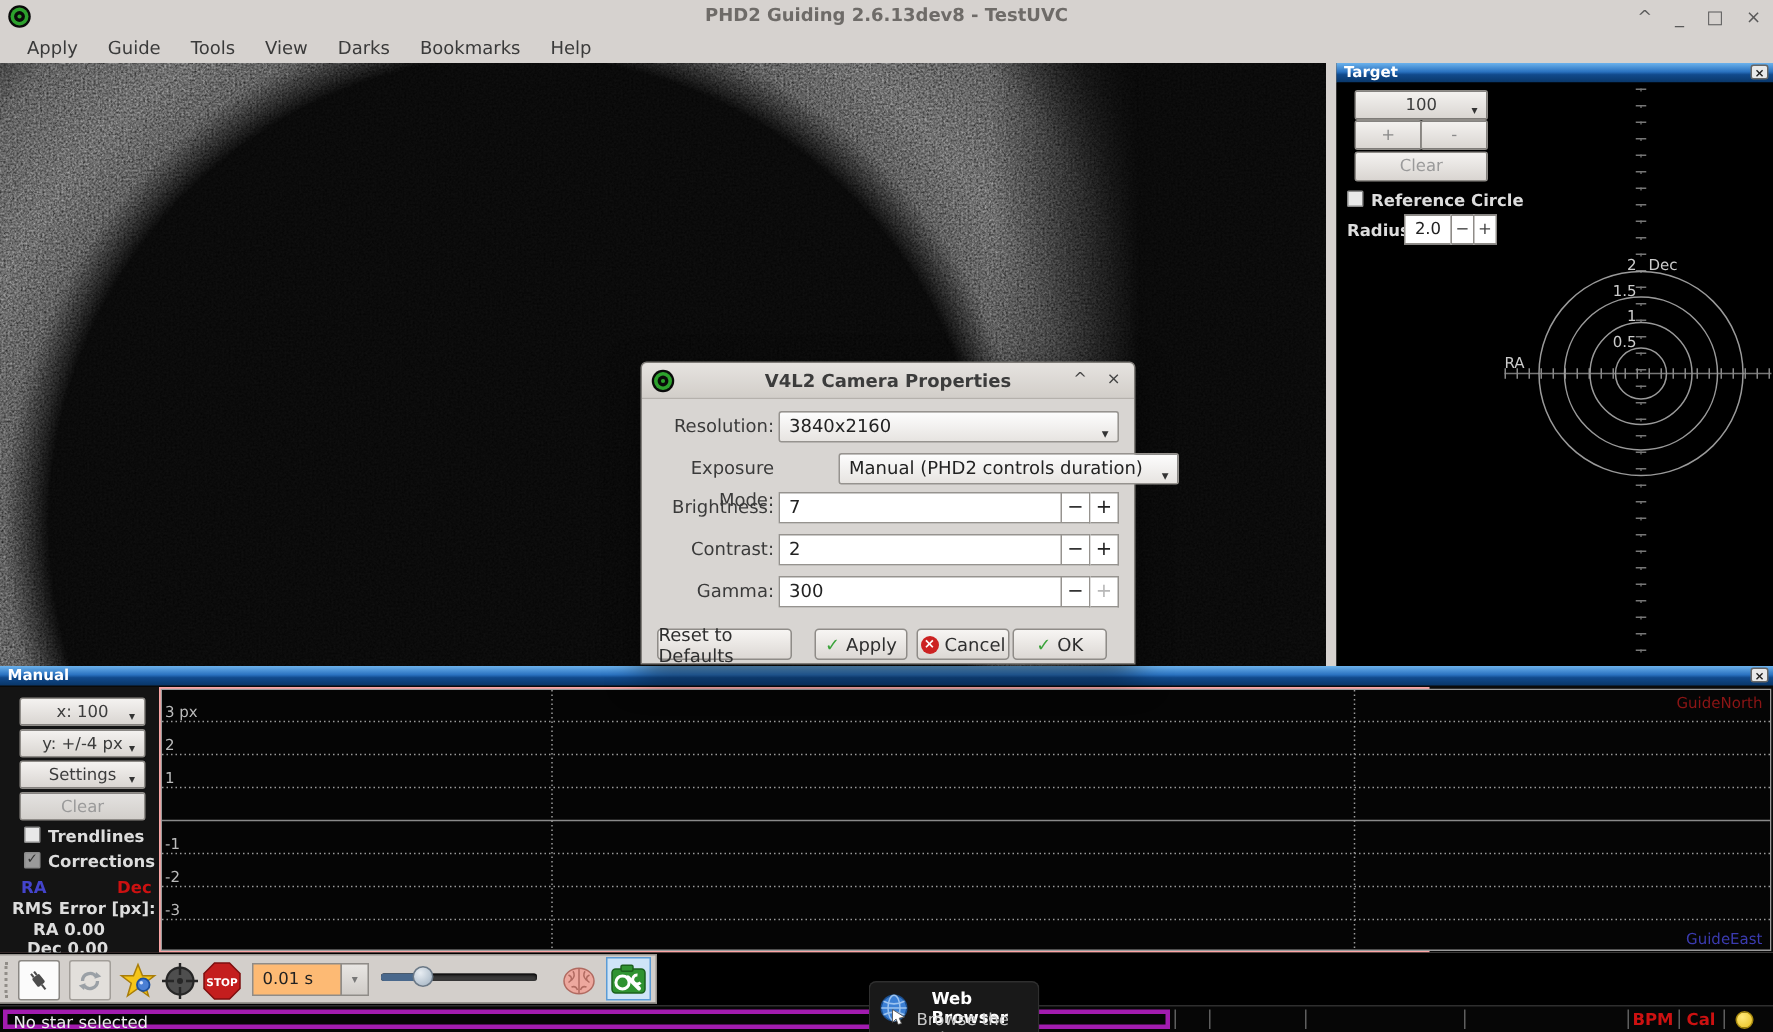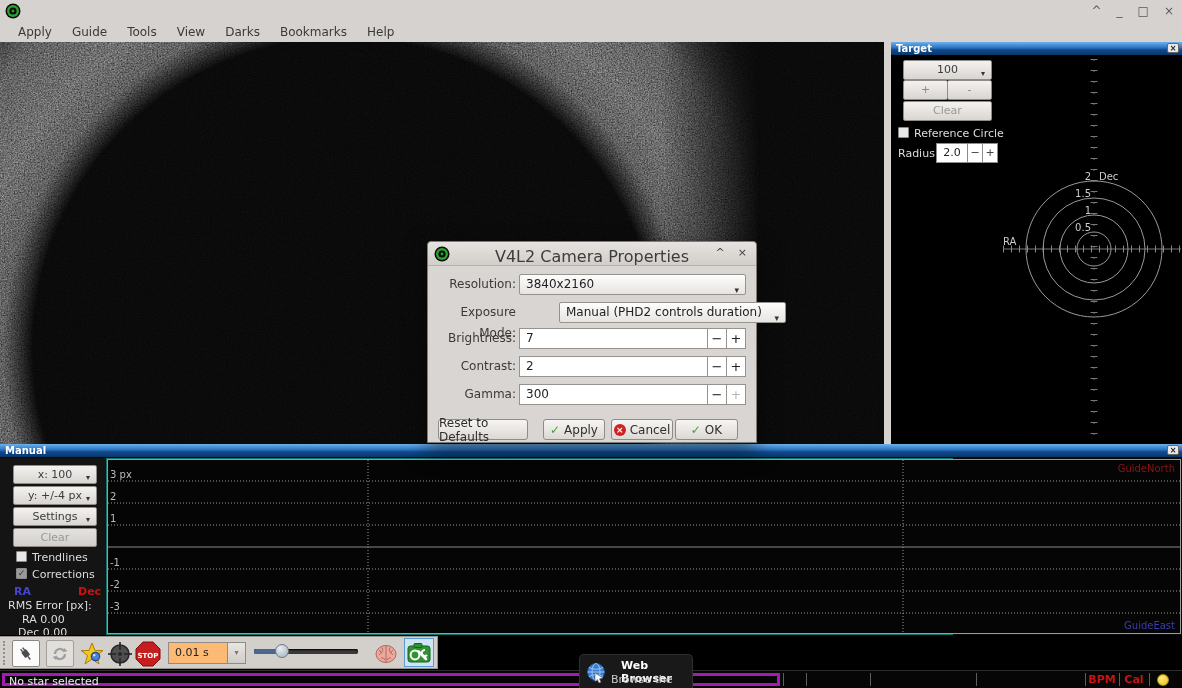--- a/index.html
+++ b/index.html
@@ -28,29 +28,29 @@
      border:1px solid #666;border-radius:2px;font-size:8px;line-height:9px;text-align:center;
      color:#222;font-weight:bold;box-sizing:border-box;}
   
   .target-panel{position:absolute;left:891px;top:42px;width:291px;height:402px;background:#000;}
   .target-body{position:absolute;left:0;top:13px;width:291px;height:389px;background:#000;}
   .t-btn{position:absolute;background:linear-gradient(#f4f2f0,#d9d5d1);border:1px solid #8f8c88;
      font-size:11px;color:#3c3c3c;text-align:center;box-sizing:border-box;border-radius:2px;}
   .t-dd-arrow{position:absolute;right:6px;top:4px;font-size:8px;color:#333;}
   .checkbox{position:absolute;width:11px;height:11px;background:#e8e8e8;border:1px solid #8a8a8a;
      box-sizing:border-box;border-radius:1px;font-size:9px;line-height:9px;text-align:center;color:#333;}
-  .t-label{position:absolute;font-size:11px;color:#ddd;}
+  .t-label{position:absolute;font-size:11px;color:#ddd;font-weight:bold;}
   .radius-field{position:absolute;background:#fff;border:1px solid #8f8c88;font-size:11px;
      color:#222;text-align:center;box-sizing:border-box;}
   .spin-sm{position:absolute;background:#fff;border:1px solid #8f8c88;font-size:11px;color:#444;
      text-align:center;box-sizing:border-box;}
   .bullseye{position:absolute;left:0;top:0;pointer-events:none;}
   
   .history-panel{position:absolute;left:0;top:444px;width:1182px;height:191px;background:#0a0a0a;}
-  .history-body{position:absolute;left:0;top:14px;width:953px;height:177px;background:#0f766e;}
+  .history-body{position:absolute;left:0;top:14px;width:953px;height:177px;background:#fca5a5;}
   .h-sidebar{position:absolute;left:0;top:0;width:106px;height:177px;background:#141414;}
   .h-btn{position:absolute;left:13px;width:84px;height:19px;background:linear-gradient(#f4f2f0,#d9d5d1);
      border:1px solid #8f8c88;border-radius:2px;font-size:11px;color:#3c3c3c;text-align:center;
      line-height:17px;box-sizing:border-box;}
   .h-btn .t-dd-arrow{top:3px;}
   .h-btn.disabled{color:#9a9a9a;background:linear-gradient(#e4e2e0,#d2cfcb);}
   .graph{position:absolute;left:107px;top:1px;}
   
   .bottom-bg{position:absolute;left:0;top:635px;width:1182px;height:53px;background:#000;}
   .toolbar{position:absolute;left:0;top:636px;width:438px;height:33px;background:#d3cfcb;
@@ -83,22 +83,22 @@
      text-align:center;line-height:13px;}
   .status-dot{position:absolute;left:1157px;top:3px;width:12px;height:12px;border-radius:50%;
      background:radial-gradient(circle at 35% 30%,#ffe97a,#e8c01f);border:1px solid #a88a10;box-sizing:border-box;}
   
   .dialog{position:absolute;left:427px;top:241px;width:330px;height:202px;background:#d8d5d2;
      border:1px solid #7f7c78;border-radius:4px 4px 0 0;box-shadow:0 8px 22px rgba(0,0,0,.5);
      box-sizing:border-box;z-index:50;}
   .dialog-titlebar{position:absolute;left:0;top:0;width:100%;height:24px;
      background:linear-gradient(#e6e3e0,#d2cec9);border-bottom:1px solid #b5b1ac;
      border-radius:4px 4px 0 0;box-sizing:border-box;}
-  .dialog-title{position:absolute;left:0;top:5px;width:100%;text-align:center;font-size:16px;
-     font-weight:normal;color:#3c3c3c;}
+  .dialog-title{position:absolute;left:0;top:5px;width:100%;text-align:center;font-size:12px;
+     font-weight:bold;color:#3c3c3c;}
   .dialog-controls{position:absolute;right:9px;top:4px;display:flex;gap:13px;font-size:11px;color:#444;}
   .d-row-label{position:absolute;left:0;width:88px;text-align:right;font-size:12px;color:#3a3a3a;
      line-height:21px;}
   .d-dd{position:absolute;left:91px;width:227px;height:21px;background:linear-gradient(#fdfdfd,#e7e4e1);
      border:1px solid #96938f;border-radius:2px;box-sizing:border-box;font-size:12px;color:#222;
      line-height:19px;padding-left:6px;}
   .d-dd .t-dd-arrow{top:6px;font-size:9px;}
   .d-spin{position:absolute;left:91px;width:227px;height:21px;display:flex;box-sizing:border-box;}
   .d-spin .field{flex:1;background:#fff;border:1px solid #96938f;font-size:12px;color:#222;
      line-height:19px;padding-left:6px;box-sizing:border-box;}
@@ -122,20 +122,21 @@
 
 <div class="app">
 
   <div class="titlebar">
     <svg class="app-icon" viewBox="0 0 16 16">
       <circle cx="8" cy="8" r="7.5" fill="#0a0a0a"></circle>
       <circle cx="8" cy="8" r="6" fill="#2da12d"></circle>
       <circle cx="8" cy="8" r="3.6" fill="#0a0a0a"></circle>
       <circle cx="8" cy="8" r="1.4" fill="#2da12d"></circle>
     </svg>
+    <div class="win-title">PHD2 Guiding 2.6.13dev8 - TestUVC</div>
     <div class="win-controls">
       <span>^</span>
       <span>_</span>
       <span>□</span>
       <span>×</span>
     </div>
   </div>
 
   <div class="menubar">
     <span class="menu-item">Apply</span>

